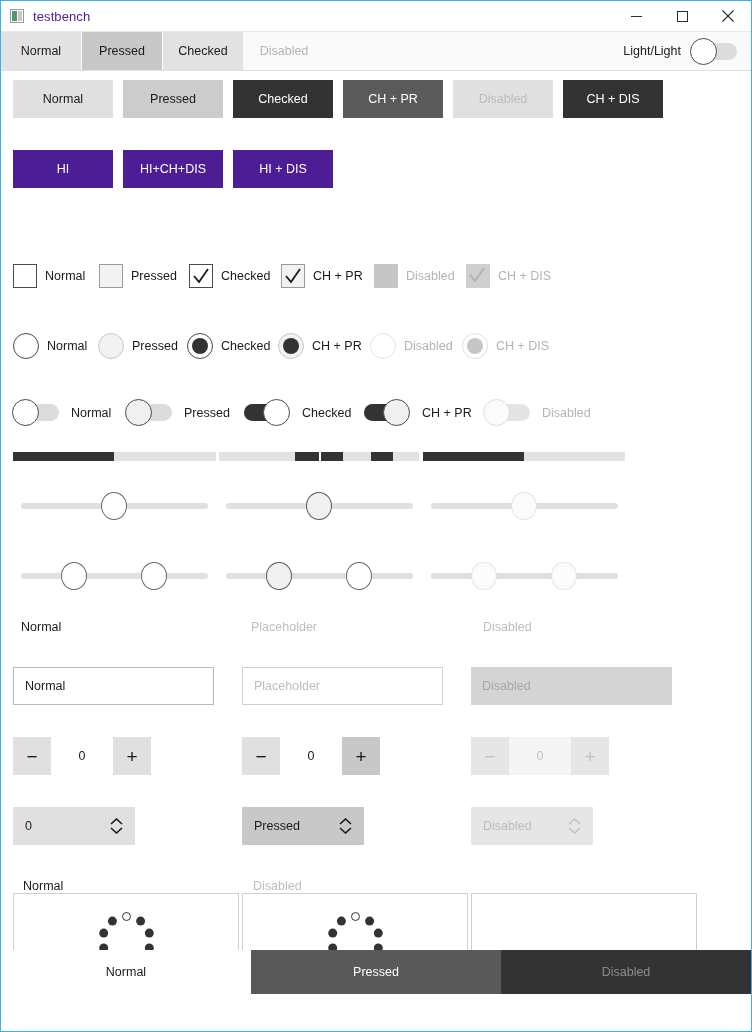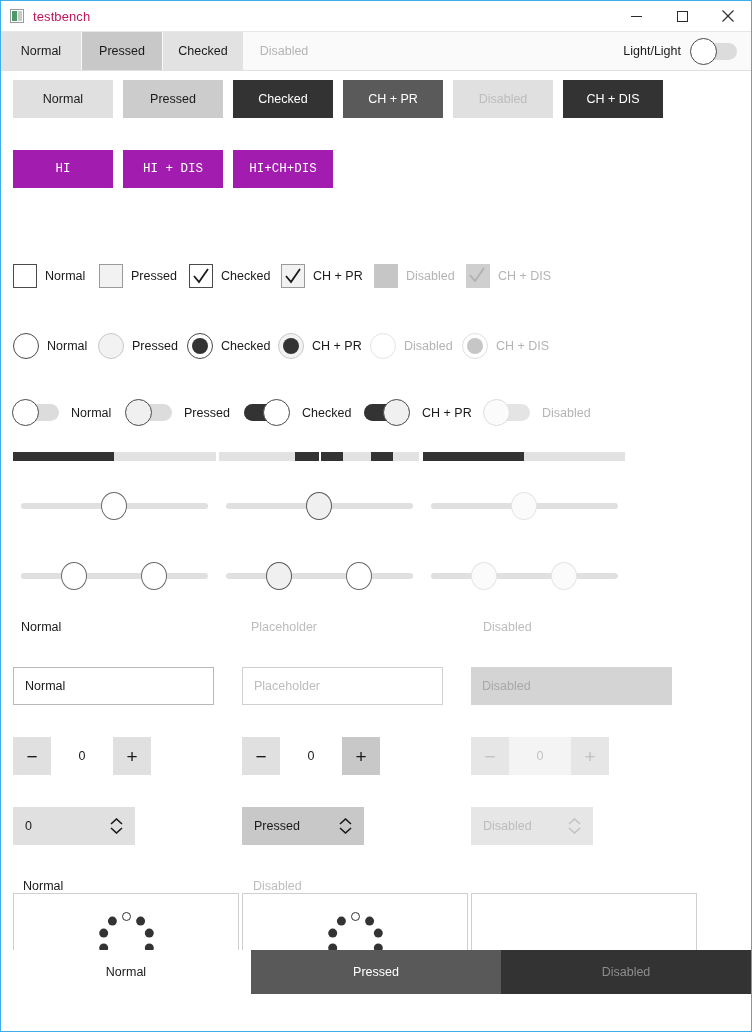--- a/index.html
+++ b/index.html
@@ -32,21 +32,21 @@
     width:14px;height:14px;margin-left:9px;margin-right:9px;
     background:#ffffff;border:1px solid #9a9a9a;
     box-sizing:border-box;position:relative;flex:0 0 auto;
   }
   .app-icon::before{
     content:"";position:absolute;left:1px;top:1px;width:5px;height:10px;background:#4c9a6a;
   }
   .app-icon::after{
     content:"";position:absolute;left:7px;top:1px;width:4px;height:10px;background:#c8c8c8;
   }
-  .title-text{font-size:13px;color:#be185d;letter-spacing:.1px;}
+  .title-text{font-size:13px;color:#4c1d95;letter-spacing:.1px;}
   .win-buttons{position:absolute;right:0;top:0;height:30px;display:flex;}
   .win-btn{
     width:46px;height:30px;display:flex;align-items:center;justify-content:center;
     color:#2b2b2b;
   }
   .win-btn svg{display:block;}
 
   
   .tabbar{
     height:38px;display:flex;align-items:stretch;
@@ -98,21 +98,21 @@
     width:100px;height:38px;
     display:flex;align-items:center;justify-content:center;
     font-size:12.5px;box-sizing:border-box;
   }
   .btn.normal{background:#e0e0e0;color:#1a1a1a;}
   .btn.pressed{background:#cccccc;color:#1a1a1a;}
   .btn.checked{background:#333333;color:#ffffff;}
   .btn.chpr{background:#5a5a5a;color:#ffffff;}
   .btn.disabled{background:#e0e0e0;color:#bcbcbc;}
   .btn.chdis{background:#333333;color:#ffffff;}
-  .btn.hi{background:#a21caf;color:#ffffff;font-family:Liberation Mono, monospace;}
+  .btn.hi{background:#4c1d95;color:#ffffff;}
   .btn.hipr{background:#5a5a5a;color:#ffffff;}
 
   
   .ctl-row{position:absolute;left:12px;display:flex;align-items:center;}
   .ctl{display:flex;align-items:center;}
   .ctl .lbl{font-size:12.5px;margin-left:8px;color:#1a1a1a;white-space:nowrap;}
   .ctl .lbl.dim{color:#b4b4b4;}
 
   .cb{
     width:24px;height:24px;box-sizing:border-box;
@@ -268,22 +268,22 @@
       <div class="btn normal">Normal</div>
       <div class="btn pressed">Pressed</div>
       <div class="btn checked">Checked</div>
       <div class="btn chpr">CH + PR</div>
       <div class="btn disabled">Disabled</div>
       <div class="btn chdis">CH + DIS</div>
     </div>
 
     <div class="btn-row" style="top:79px;">
       <div class="btn hi">HI</div>
+      <div class="btn hi">HI+CH+DIS</div>
       <div class="btn hi">HI + DIS</div>
-      <div class="btn hi">HI+CH+DIS</div>
     </div>
 
     <div class="ctl-row" style="top:193px;">
       <div class="ctl" style="width:86px;">
         <div class="cb"></div>
         <span class="lbl">Normal</span>
       </div>
       <div class="ctl" style="width:90px;">
         <div class="cb pressed"></div>
         <span class="lbl">Pressed</span>

